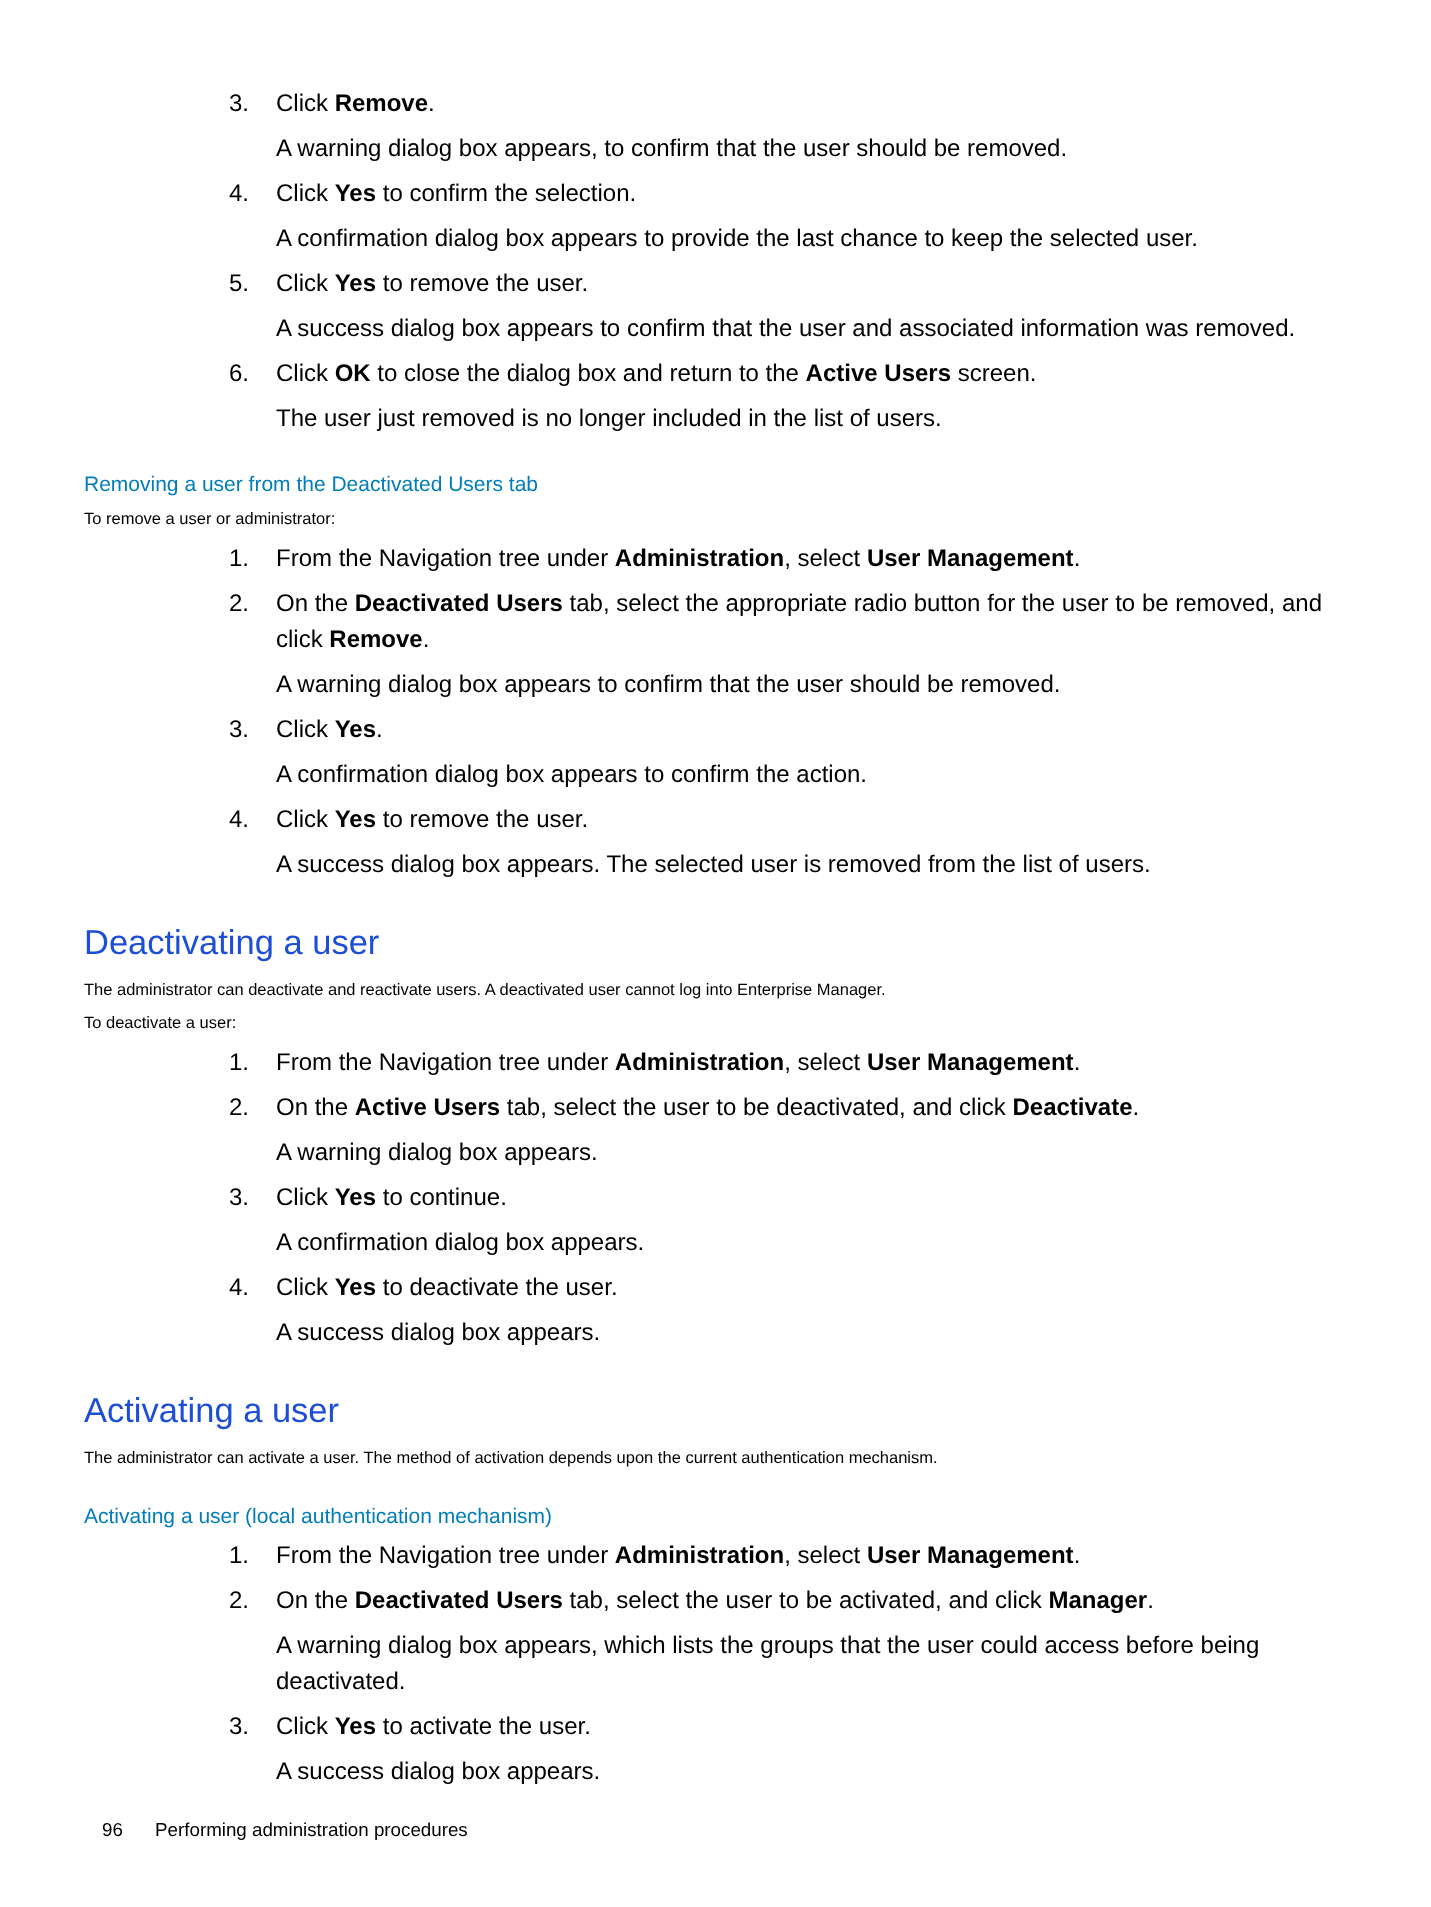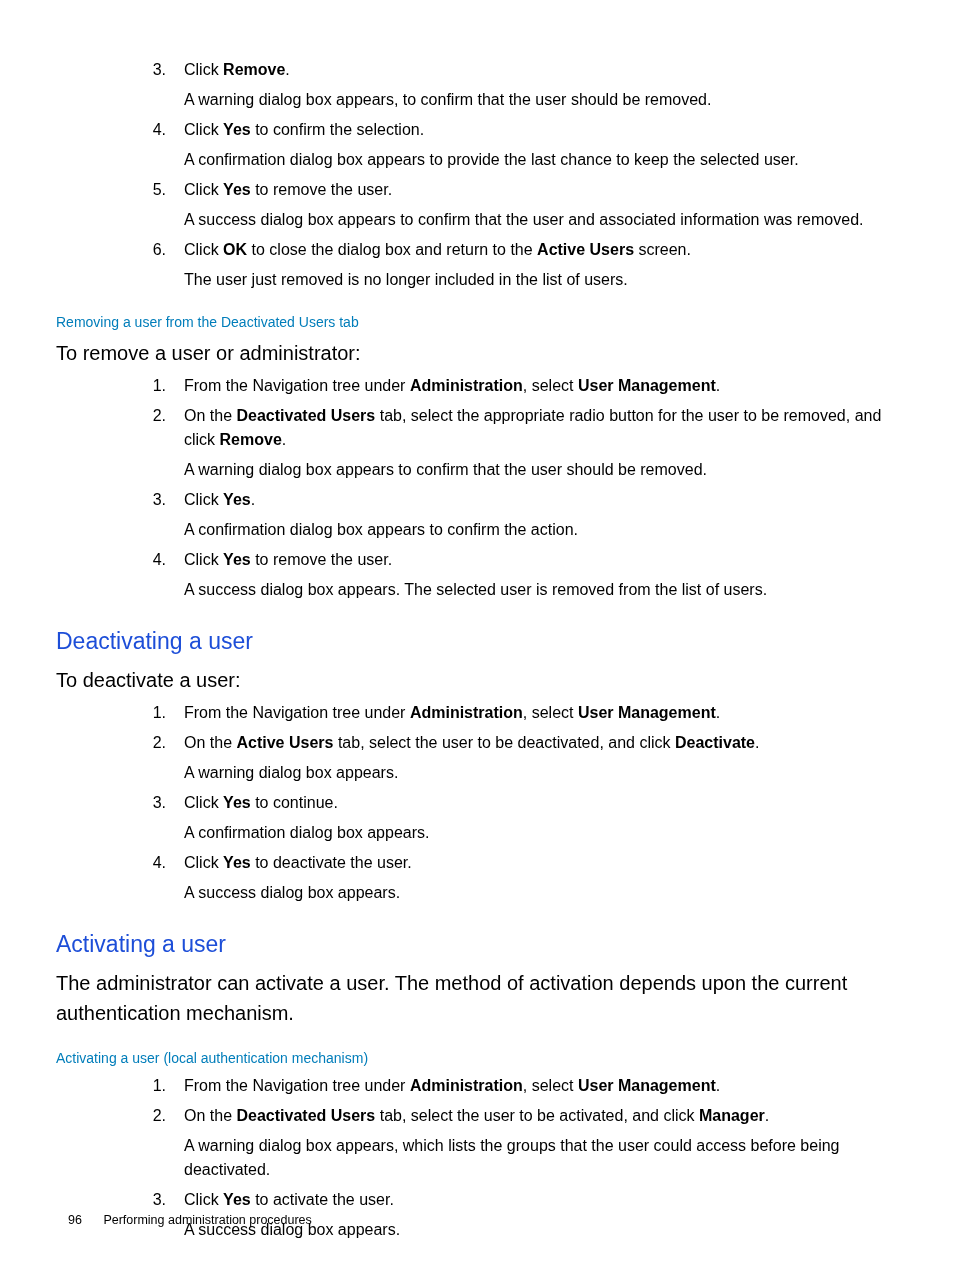--- a/index.html
+++ b/index.html
@@ -58,21 +58,21 @@
     font-weight: normal;
     margin: 22px 0 8px 0;
   }
   .h2 {
     color: #1d4ed8;
     font-size: 23px;
     font-weight: normal;
     margin: 26px 0 10px 0;
   }
   .intro {
-    font-size: 20px;
+    font-size: 11px;
     line-height: 1.5;
     margin: 4px 0 6px 0;
   }
   .footer {
     position: absolute;
     bottom: 44px;
     left: 68px;
     font-size: 12.5px;
     color: #000;
   }
@@ -142,20 +142,21 @@
         <div class="ol-item">
           <div class="num">4.</div>
           <div class="li-text">
             <p>Click <b>Yes</b> to remove the user.</p>
             <p>A success dialog box appears. The selected user is removed from the list of users.</p>
           </div>
         </div>
       </div>
 
     <div class="h2">Deactivating a user</div>
+    <p class="intro body-wrap">The administrator can deactivate and reactivate users. A deactivated user cannot log into Enterprise Manager.</p>
     <p class="intro body-wrap">To deactivate a user:</p>
     <div class="ol-block num-wrap">
         <div class="ol-item">
           <div class="num">1.</div>
           <div class="li-text">
             <p>From the Navigation tree under <b>Administration</b>, select <b>User Management</b>.</p>
           </div>
         </div>
         <div class="ol-item">
           <div class="num">2.</div>

